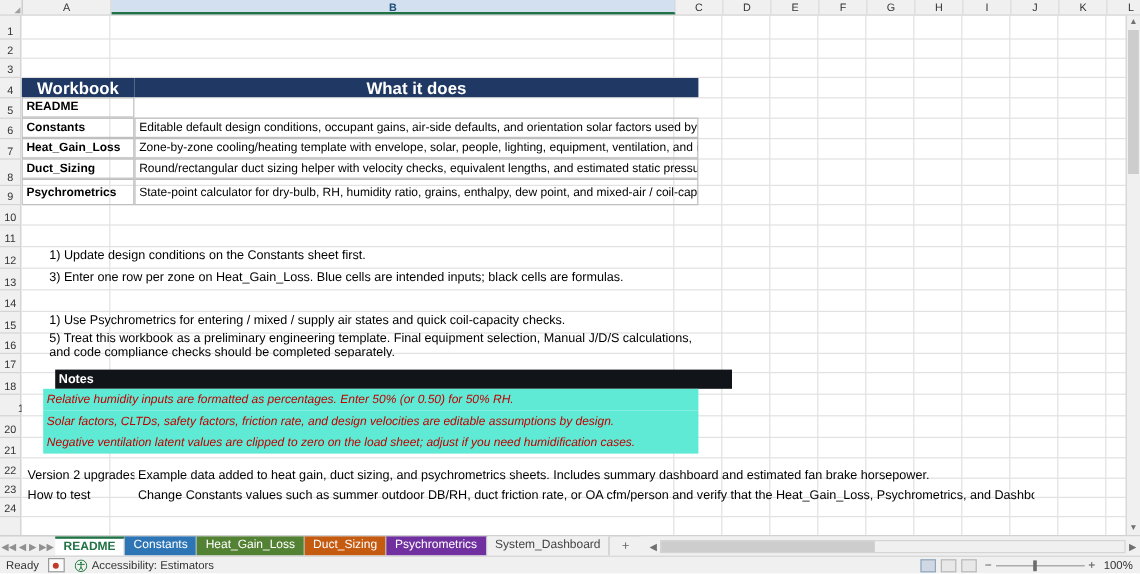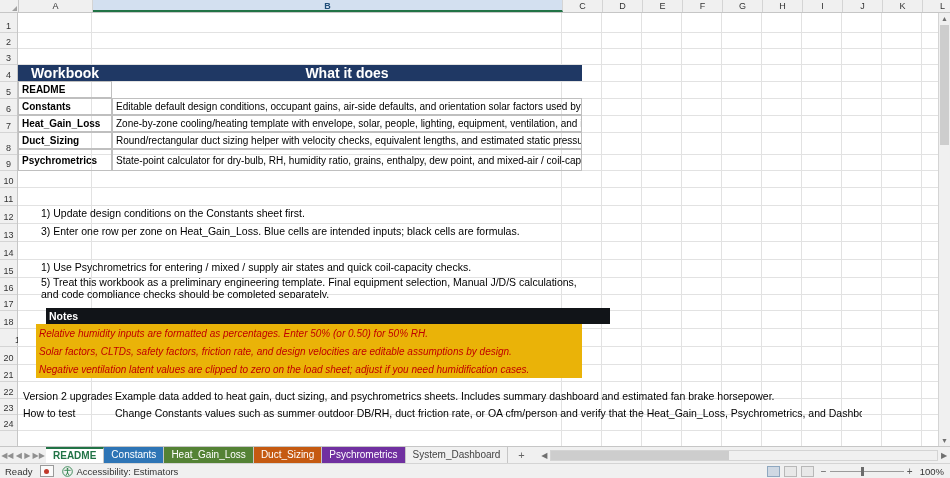--- a/index.html
+++ b/index.html
@@ -55,21 +55,21 @@
         display:flex;align-items:center;overflow:hidden;white-space:nowrap;}
 
   .title-band{
     background:#1f3864;color:#fff;font-weight:bold;font-size:12px;
     border:2px solid #2f5597;
   }
   .hdr-band{background:#111418;color:#fff;font-weight:bold;font-size:10.5px;}
   .tbl-hdr{background:#1f3864;color:#fff;font-weight:bold;font-size:14px;justify-content:center;}
   .tbl-cell{border:1px solid #bfbfbf;font-size:10px;}
   .tbl-cell.b{font-weight:bold;}
-  .note{background:#eab308;color:#c00000;font-style:italic;font-size:10px;}
+  .note{background:#5eead4;color:#c00000;font-style:italic;font-size:10px;}
   .plain{font-size:10.5px;}
 
   
   .tabsrow{
     height:16px;display:flex;align-items:stretch;background:#f0f0f0;
     border-top:1px solid #c6c6c6;font-size:10px;
   }
   .tabnav{width:46px;display:flex;align-items:center;justify-content:space-around;color:#909090;font-size:8px;}
   .tab{
     padding:0 7px;line-height:16px;background:#e6e6e6;color:#444;

